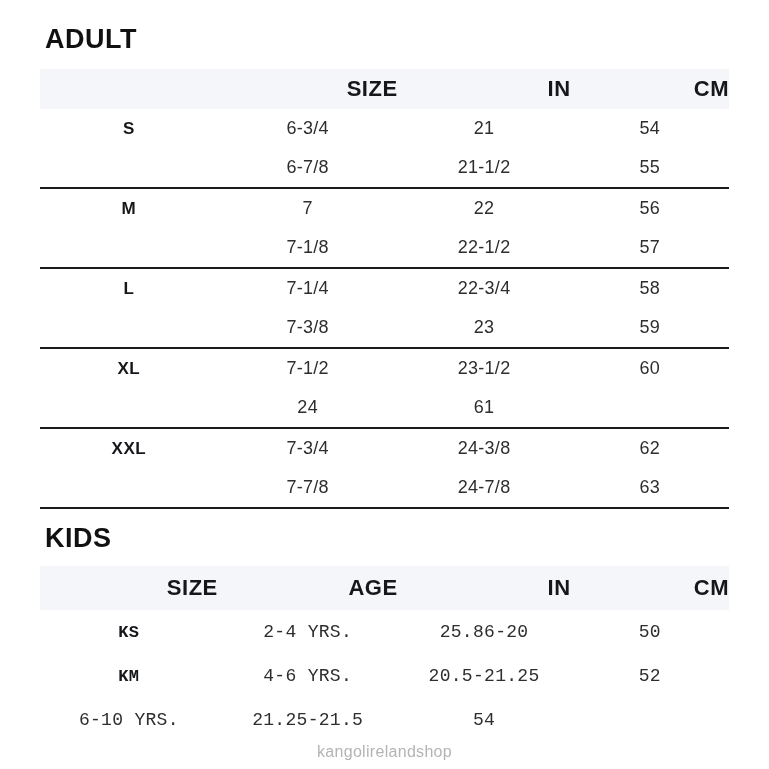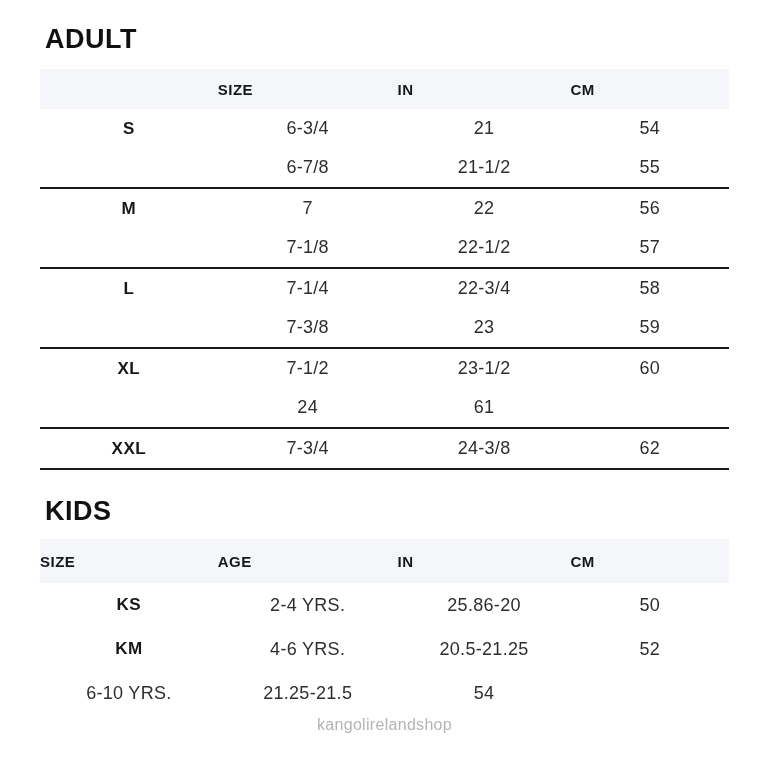--- a/index.html
+++ b/index.html
@@ -13,44 +13,44 @@
   .page { width: 769px; height: 769px; padding: 26px 40px 0 40px; border-radius: 31px; }
   .section-title {
     font-size: 27px;
     font-weight: 800;
     letter-spacing: 0.5px;
     line-height: 1;
     color: #111111;
     margin-left: 5px;
   }
   .title-adult { margin-bottom: 16px; }
-  .title-kids { margin-top: 28px; margin-bottom: 14px; }
+  .title-kids { margin-top: 16px; margin-bottom: 14px; }
   .table { width: 100%; }
   .thead {
     display: grid;
     grid-template-columns: 25.8% 26.1% 25.1% 23%;
     align-items: center;
     height: 40px;
     background: #f4f6f9;
   }
   .kids-table .thead { height: 44px; }
   .th {
-    text-align: left;
-    font-size: 15px;
+    text-align: right;
+    font-size: 22px;
     font-weight: 700;
     letter-spacing: 0.5px;
     color: #15171a;
   }
   .tr {
     display: grid;
     grid-template-columns: 25.8% 26.1% 25.1% 23%;
     align-items: center;
     height: 39px;
   }
-  .kids-table .tr { height: 44px; }
+  .kids-table .tr { height: 44px; font-family: Liberation Mono, monospace; }
   .td {
     text-align: center;
     font-size: 18px;
     font-weight: 300;
     letter-spacing: 0.3px;
     color: #2e2e2e;
   }
   .td.label {
     font-size: 17px;
     font-weight: 700;
@@ -140,20 +140,26 @@
       </div>
     </div>
 
     <div class="group">
       <div class="tr">
         <div class="td label">XXL</div>
         <div class="td">7-3/4</div>
         <div class="td">24-3/8</div>
         <div class="td">62</div>
       </div>
+      <div class="tr">
+        <div class="td label"></div>
+        <div class="td">7-7/8</div>
+        <div class="td">24-7/8</div>
+        <div class="td">63</div>
+      </div>
     </div>
   </div>
 
   <div class="section-title title-kids">KIDS</div>
 
   <div class="table kids-table">
     <div class="thead">
       <div class="th">SIZE</div>
       <div class="th">AGE</div>
       <div class="th">IN</div>

